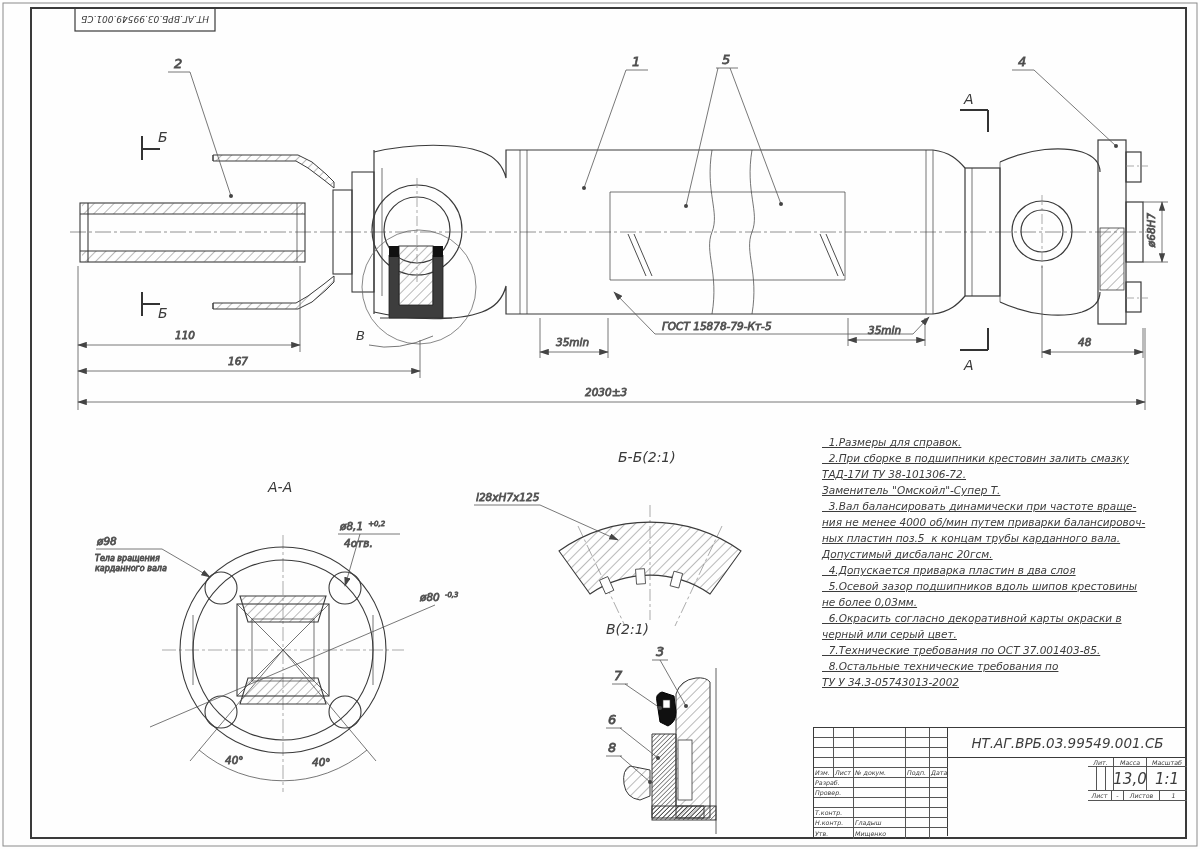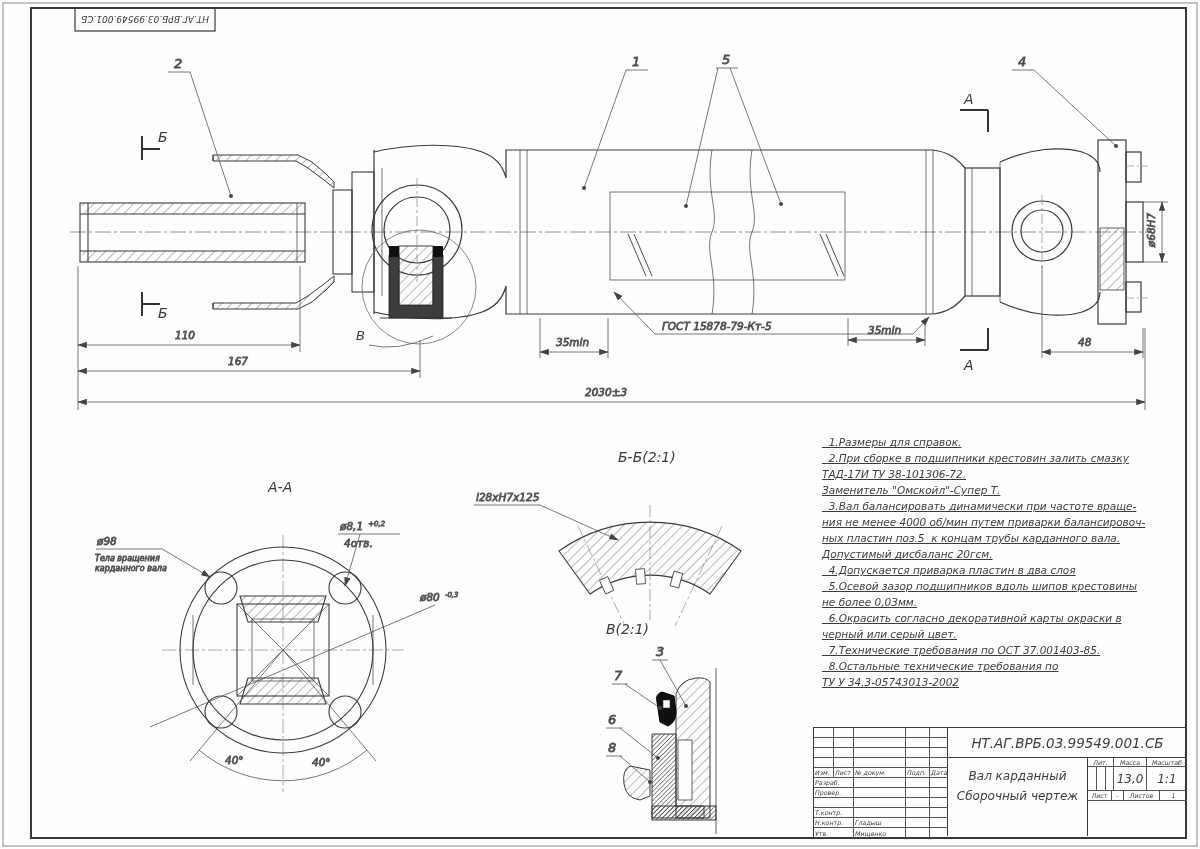--- a/index.html
+++ b/index.html
@@ -29,21 +29,21 @@
   .tb-right{position:absolute;left:134px;top:0;width:239px;height:108px;}
   .doccell{position:absolute;left:0;top:0;width:239px;height:30px;border-bottom:1.6px solid #3a3a3a;
            display:flex;align-items:center;justify-content:center;font-style:italic;font-size:13.5px;}
   .titlecell{position:absolute;left:0;top:30px;width:140px;height:78px;border-right:1.6px solid #3a3a3a;
              text-align:center;font-style:italic;font-size:12px;padding-top:8px;line-height:20px;}
   .rgrid{position:absolute;left:140px;top:30px;width:99px;height:78px;font-size:6.3px;}
   .rrow{display:flex;}
   .rcell{border-right:0.8px solid #555;border-bottom:0.8px solid #555;display:flex;
          align-items:center;justify-content:center;font-style:italic;overflow:hidden;}
   .rcell.last{border-right:none;}
-  .val{font-size:12px;}
+  .val{font-size:15px;}
 </style>
 </head>
 <body>
 
 <div id="sheet">
 
 <svg width="1200" height="849" viewBox="0 0 1200 849">
   <defs>
     <pattern id="h45" width="7" height="7" patternUnits="userSpaceOnUse" patternTransform="rotate(45)">
       <line x1="0" y1="0" x2="0" y2="7" stroke="#666" stroke-width="0.9"></line>
@@ -445,24 +445,20 @@
     <div class="trow" style="height:11px">
       <div class="tcell" style="width:40px;border-bottom:none">Утв.</div>
       <div class="tcell" style="width:52px;border-bottom:none">Мищенко</div>
       <div class="tcell" style="width:24px;border-bottom:none"></div>
           <div class="tcell last" style="width:18px;border-bottom:none"></div>
     </div>
   </div>
 
   <div class="tb-right">
     <div class="doccell">НТ.АГ.ВРБ.03.99549.001.СБ</div>
-    <div class="titlecell">
-      <div>Вал карданный</div>
-      <div>Сборочный чертеж</div>
-    </div>
     <div class="rgrid">
       <div class="rrow" style="height:9px">
         <div class="rcell" style="width:26px">Лит.</div>
         <div class="rcell" style="width:33px">Масса</div>
         <div class="rcell last" style="width:40px">Масштаб</div>
       </div>
       <div class="rrow" style="height:24px">
         <div class="rcell" style="width:9px"></div>
             <div class="rcell" style="width:9px"></div>
             <div class="rcell" style="width:8px"></div>

